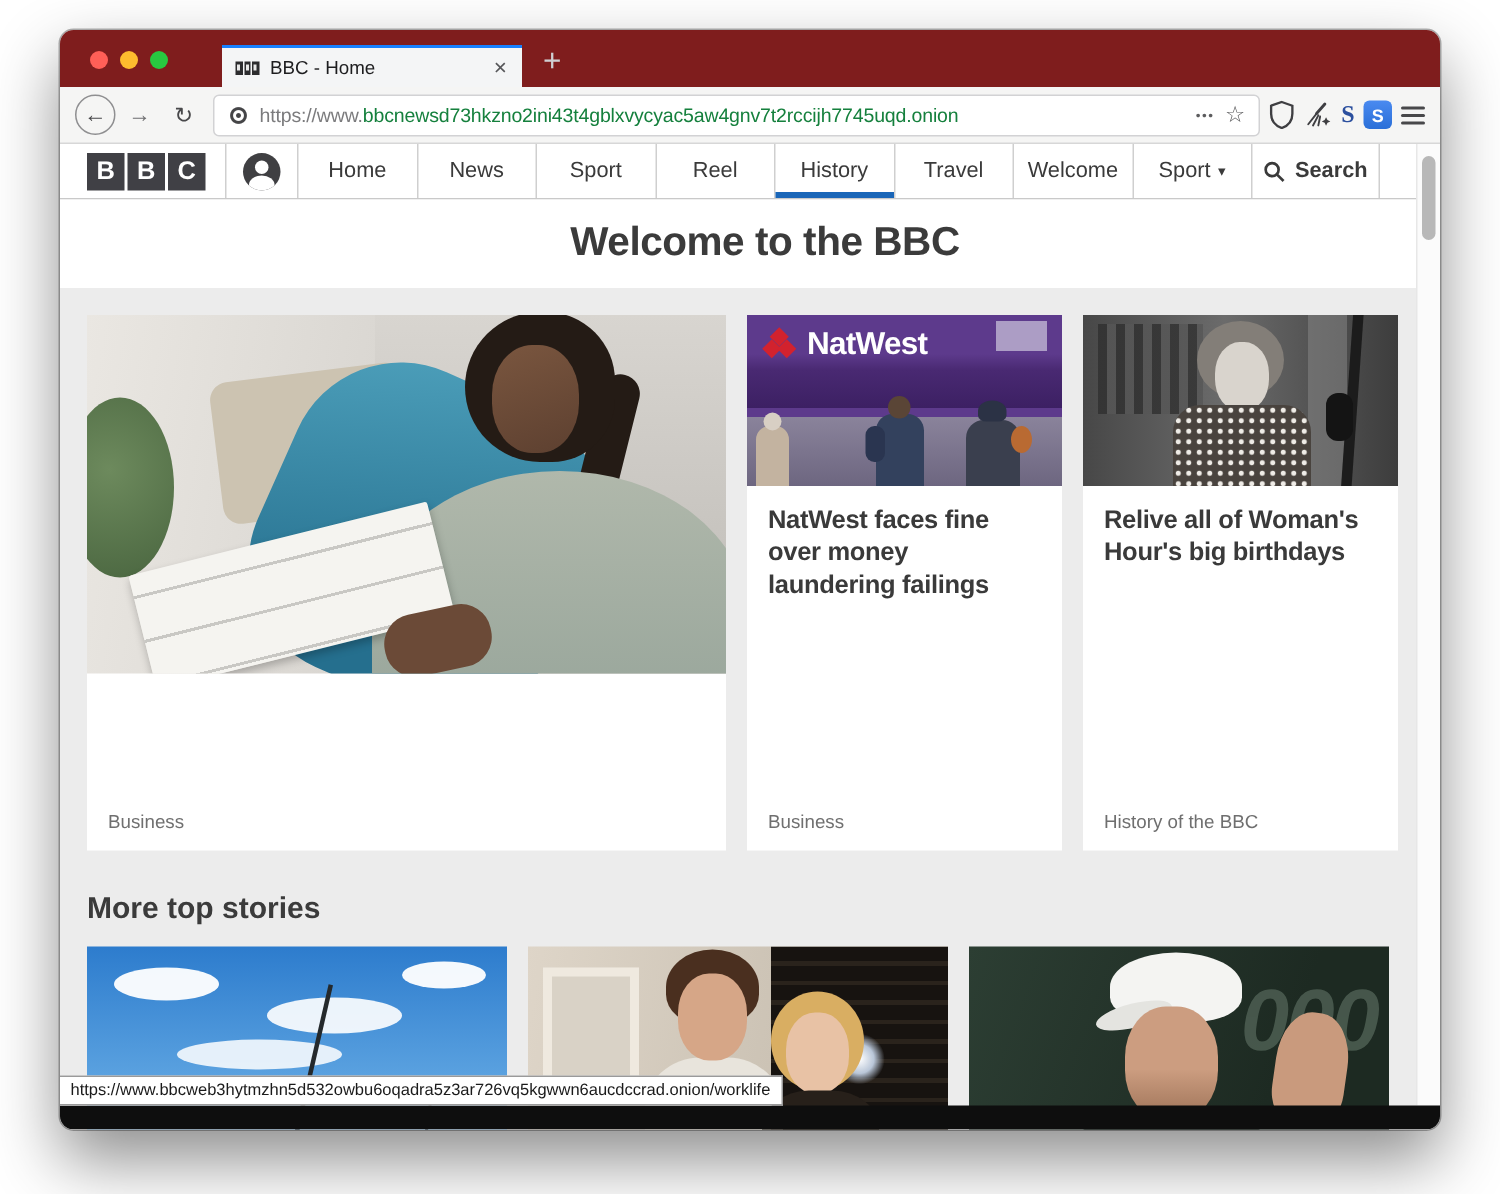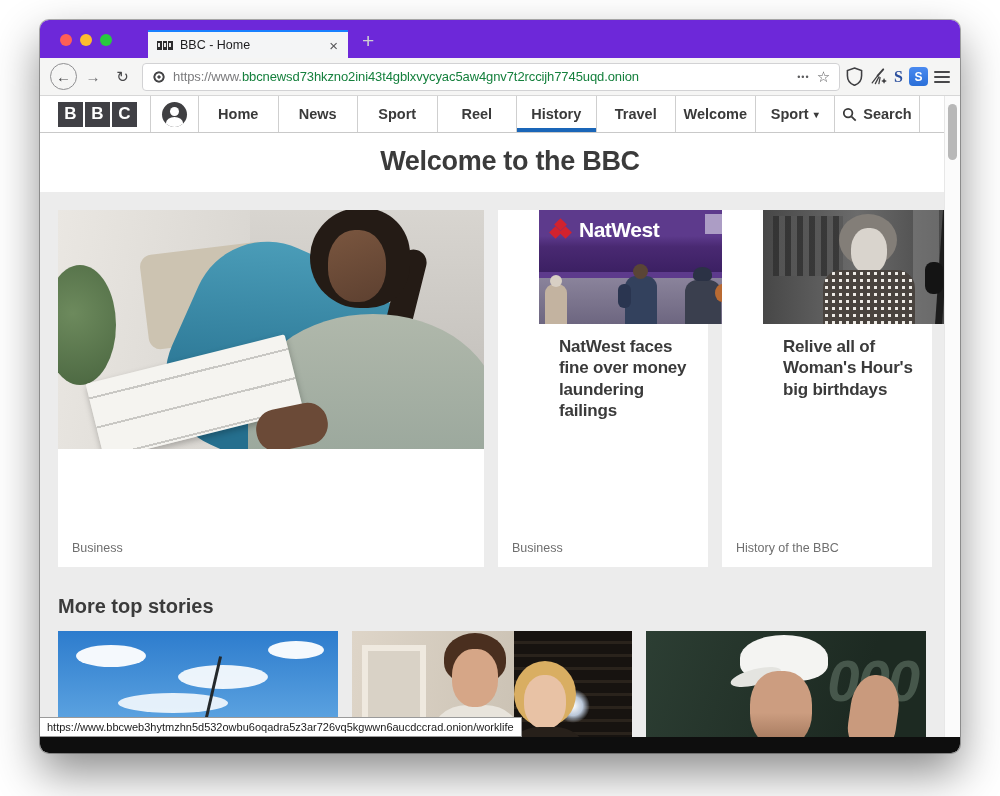--- a/index.html
+++ b/index.html
@@ -4,21 +4,21 @@
 <style>
   * { box-sizing: border-box; margin: 0; padding: 0; }
   html,body { width:1000px; height:796px; }
   body { background:#fff; font-family:"Liberation Sans",sans-serif; position:relative; overflow:hidden; }
 
   .window { position:absolute; left:40px; top:20px; width:920px; height:733px;
     border-radius:9px; overflow:hidden; background:#fff;
     box-shadow:0 20px 45px rgba(0,0,0,.45), 0 0 0 1px rgba(0,0,0,.3); }
 
   
-  .titlebar { height:38px; background:#6d28d9; position:relative; }
+  .titlebar { height:38px; background:#7f1d1d; position:relative; }
   .lights { position:absolute; left:20px; top:14px; display:flex; gap:8px; }
   .light { width:12px; height:12px; border-radius:50%; }
   .light.red{ background:#ff5f57; } .light.yellow{ background:#febc2e; } .light.green{ background:#28c840; }
   .tab { position:absolute; left:108px; top:10px; width:200px; height:28px; background:#f4f5f6;
     border-top:2px solid #1780ff; display:flex; align-items:center; padding:0 9px; }
   .favicon { width:16px; height:9px; display:flex; gap:1px; }
   .favicon span{ flex:1; background:#2c2c2e; position:relative; }
   .favicon span::after{ content:""; position:absolute; left:1px; top:2px; width:2px; height:4px; background:#e8e8e8; }
   .tab-title { flex:1; margin-left:7px; font-size:12.5px; color:#1d1d1f; white-space:nowrap; overflow:hidden; }
   .tab-close { font-size:15px; color:#57575a; line-height:1; padding:0 1px; cursor:default; }
@@ -55,41 +55,41 @@
     align-items:stretch; margin-right:16px; }
   .cell { display:flex; align-items:center; justify-content:center; border-right:1px solid #cfcfcf; }
   .logo-cell { width:111px; justify-content:flex-start; padding-left:18px; }
   .bbc-logo { display:flex; gap:2px; }
   .bbc-logo b { width:25px; height:25px; background:#404045; color:#fff; font-size:17px; font-weight:bold;
     display:flex; align-items:center; justify-content:center; }
   .acct-cell { width:48px; }
   .acct { width:25px; height:25px; border-radius:50%; background:#3f3f42; position:relative; overflow:hidden; }
   .acct::before { content:""; position:absolute; left:8px; top:5px; width:9px; height:9px; border-radius:50%; background:#fff; }
   .acct::after { content:""; position:absolute; left:4px; top:15px; width:17px; height:12px; border-radius:50% 50% 0 0; background:#fff; }
-  .item { width:79.5px; font-size:14.5px; font-weight:bold; color:#3a3a3a; position:relative; cursor:pointer; }
+  .item { width:79.5px; font-size:14.5px; font-weight:normal; color:#3a3a3a; position:relative; cursor:pointer; }
   .item.active::after { content:""; position:absolute; left:0; right:0; bottom:0; height:4px; background:#1a66b8; }
   .item .caret { font-size:10px; margin-left:5px; color:#3a3a3a; }
   .search-cell { width:85px; gap:6px; font-size:14.5px; font-weight:bold; color:#3a3a3a; cursor:pointer; }
 
   
   .welcome { background:#fff; padding:13px 0 15px 20px; flex:none;text-align:center; }
   .welcome h1 { font-size:27px; font-weight:bold; color:#3b3b3b; letter-spacing:-.3px; }
 
   
   .graybody { flex:1; background:#ececec; padding:18px 0 0 18px; }
   .row { display:flex; gap:14px; }
   .card { background:#fff; position:relative; cursor:pointer; }
   .card-lg { width:426px; height:357px; }
   .card-sm { width:210px; height:357px; }
   .thumb { position:relative; overflow:hidden; }
   .thumb-lg { width:426px; height:239px; }
-  .thumb-sm { width:210px; height:114px;margin-left:41px; }
+  .thumb-sm { width:210px; height:114px; }
   .card h2 { color:#3a3a3a; letter-spacing:-.2px; }
   .card-lg h2 { font-size:23px; line-height:1.22; padding:14px 16px 0 14px; }
-  .card-sm h2 { font-size:17px; line-height:1.25; padding:12px 14px 0 14px;margin-left:47px; }
+  .card-sm h2 { font-size:17px; line-height:1.25; padding:12px 14px 0 14px; }
   .cat { position:absolute; left:14px; bottom:12px; font-size:12.5px; color:#6f6f6f; }
 
   .more-head { font-size:20px; font-weight:bold; color:#3b3b3b; margin:28px 0 13px; }
   .thumb2 { width:280px; height:160px; position:relative; overflow:hidden; flex:none; cursor:pointer; }
 
   
   .statusbar { position:absolute; left:0; bottom:16px; background:#fff; border:1px solid #9a9a9a; border-left:none;
     font-size:11px; color:#1a1a1a; padding:3px 7px; white-space:nowrap; z-index:30; }
   .bottomstrip { position:absolute; left:0; right:0; bottom:0; height:16px; background:#0e0e0e; z-index:20; }
 

